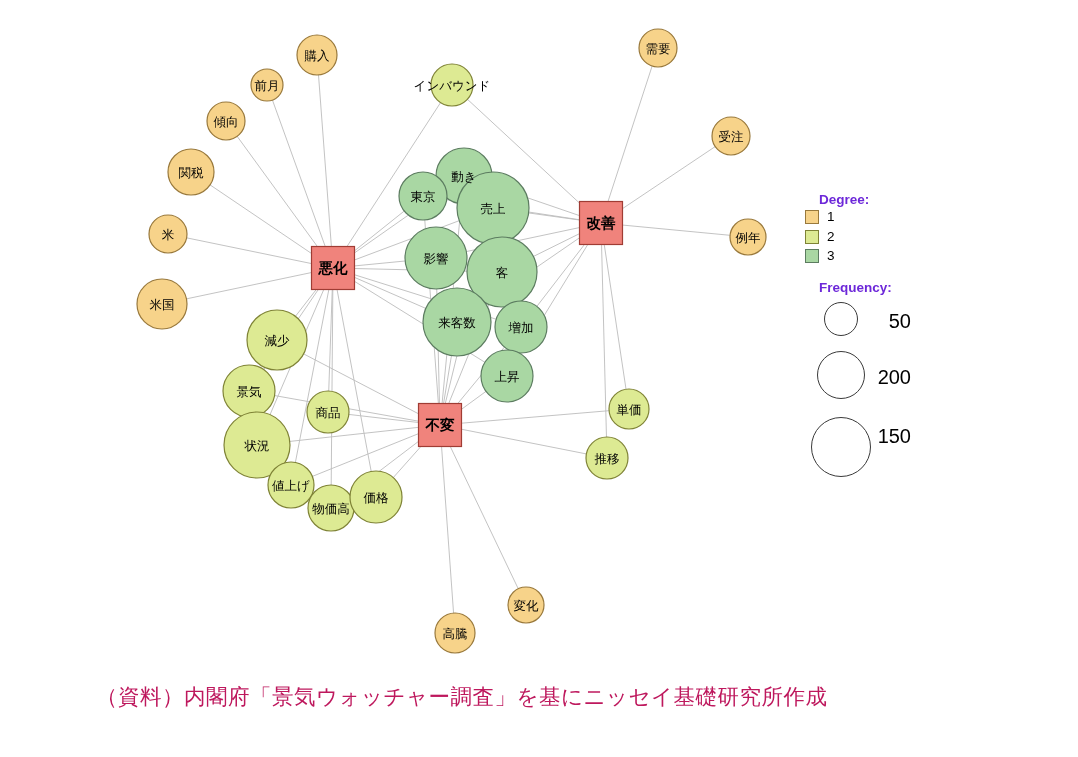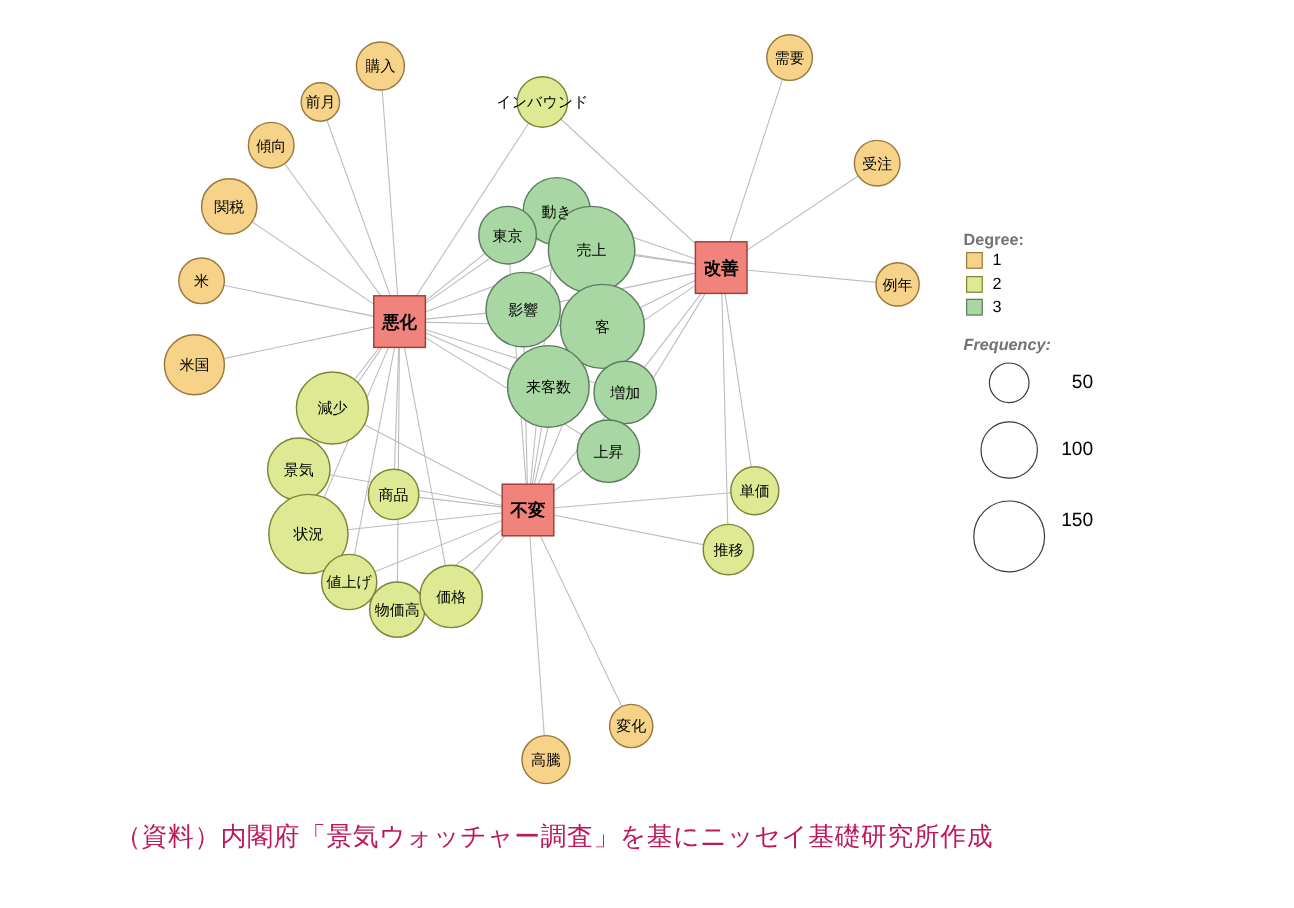--- a/index.html
+++ b/index.html
@@ -3,30 +3,30 @@
 <meta charset="utf-8">
 <style>
   html,body{margin:0;padding:0;background:#ffffff;}
   .stage{
     position:relative;width:980px;height:757px;background:#ffffff;overflow:hidden;
     font-family:"Liberation Sans","DejaVu Sans",sans-serif;
   }
   #graph-svg{position:absolute;left:0;top:0;}
   
   .legend{position:absolute;left:803px;top:192px;width:150px;height:310px;}
-  .legend-title{position:absolute;left:0;font-weight:bold;font-size:13.5px;color:#737373;white-space:nowrap;}
+  .legend-title{position:absolute;left:16px;font-weight:bold;font-size:13.5px;color:#6d28d9;white-space:nowrap;}
   #degree-title{top:0;}
-  #frequency-title{top:88px;font-style:italic;}
+  #frequency-title{top:88px;}
   .deg-row{position:absolute;left:2px;display:flex;align-items:center;gap:8px;font-size:13.5px;color:#000;}
   #deg-row-1{top:17px;}
   #deg-row-2{top:37px;}
   #deg-row-3{top:56px;}
   .swatch{width:14px;height:14px;border:1px solid #888;display:inline-block;box-sizing:border-box;}
   .freq-circle{position:absolute;border:1px solid #3a3a3a;border-radius:50%;background:#ffffff;box-sizing:border-box;}
-  .freq-label{position:absolute;left:58px;width:50px;text-align:right;font-size:16px;color:#000;}
+  .freq-label{position:absolute;left:58px;width:50px;text-align:right;font-size:20px;color:#000;}
   #freq-label-1{top:118px;}
   #freq-label-2{top:174px;}
   #freq-label-3{top:233px;}
   
   .caption{
     position:absolute;left:96px;top:682px;
     font-family:"Liberation Serif","DejaVu Serif",serif;
     font-size:21.5px;color:#be185d;white-space:nowrap;letter-spacing:0.5px;
   }
 </style>
@@ -173,18 +173,18 @@
       <span>3</span>
     </div>
 
     <div class="legend-title" id="frequency-title">Frequency:</div>
 
     <div class="freq-circle" id="freq-circle-1" style="width: 34px; height: 34px; left: 21px; top: 110px;"></div>
     <div class="freq-circle" id="freq-circle-2" style="width: 48px; height: 48px; left: 14px; top: 159px;"></div>
     <div class="freq-circle" id="freq-circle-3" style="width: 60px; height: 60px; left: 8px; top: 225px;"></div>
 
     <div class="freq-label" id="freq-label-1">50</div>
-    <div class="freq-label" id="freq-label-2">100</div>
+    <div class="freq-label" id="freq-label-2">200</div>
     <div class="freq-label" id="freq-label-3">150</div>
   </div>
 
   <div class="caption">（資料）内閣府「景気ウォッチャー調査」を基にニッセイ基礎研究所作成</div>
 </div>
 
 </body></html>

